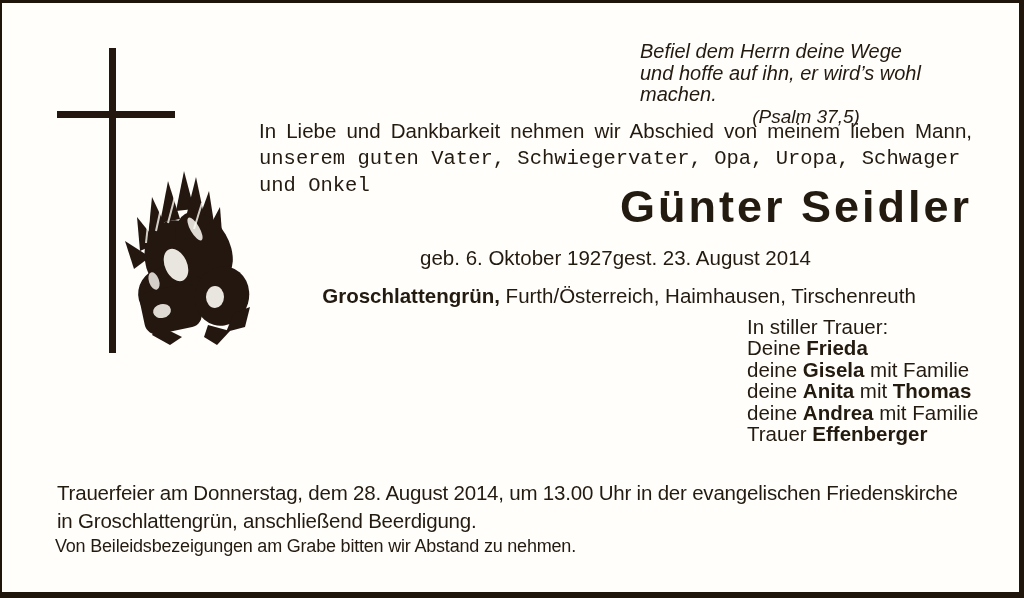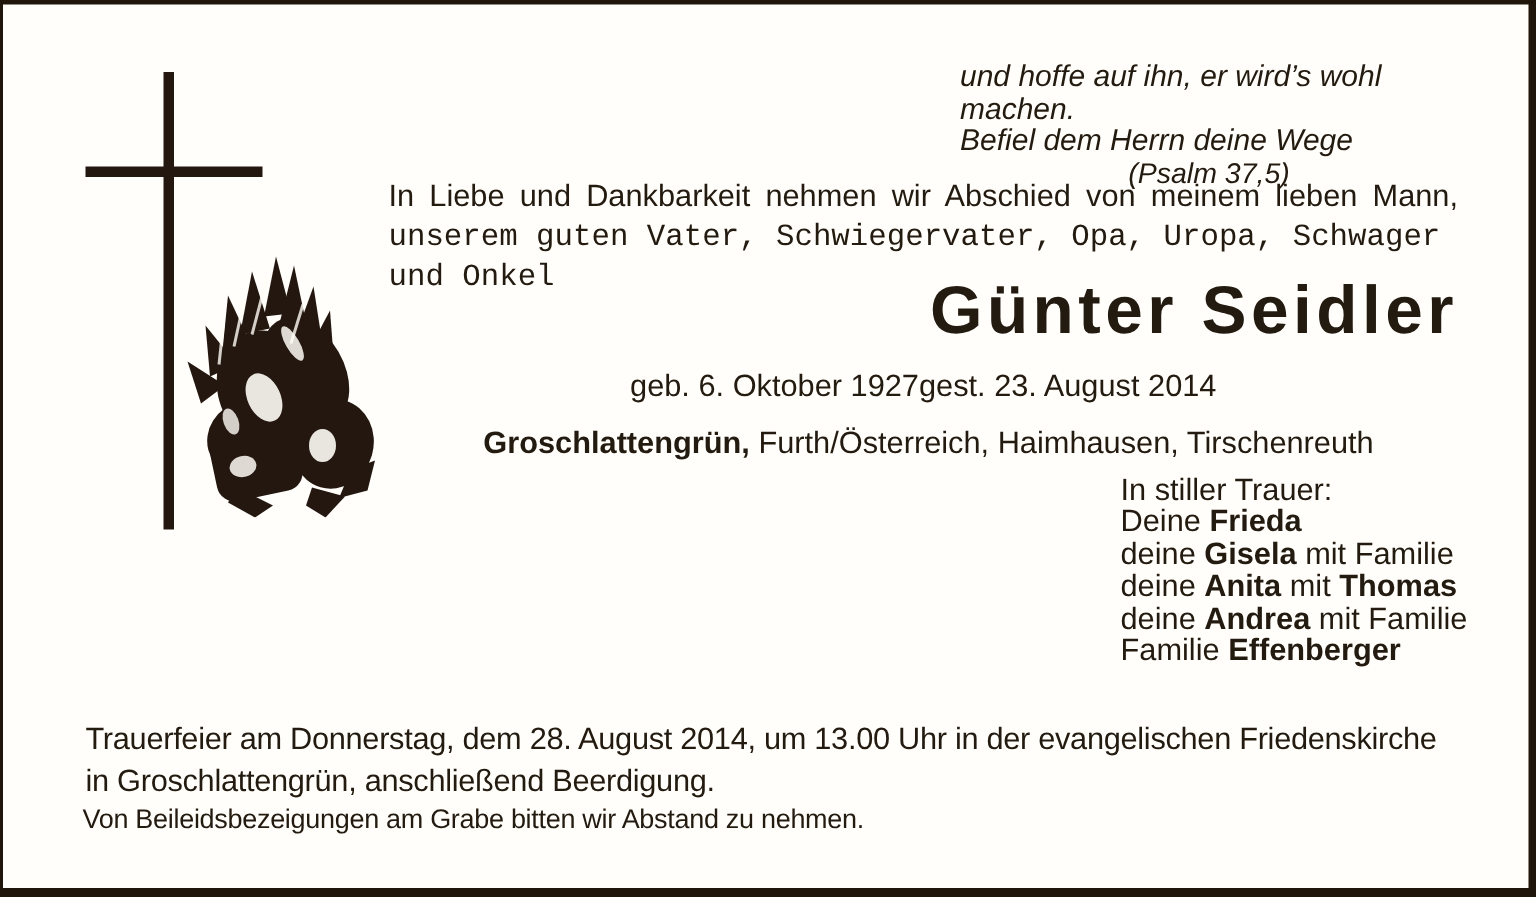--- a/index.html
+++ b/index.html
@@ -98,22 +98,22 @@
     </g>
     <g stroke="#fffdf6" stroke-width="2" opacity="0.8" fill="none">
       <line x1="60" y1="16" x2="50" y2="54"></line>
       <line x1="45" y1="30" x2="38" y2="62"></line>
       <line x1="31" y1="46" x2="28" y2="74"></line>
       <line x1="84" y1="34" x2="76" y2="60"></line>
     </g>
   </svg>
 
   <div class="abs psalm">
+    <div>Befiel dem Herrn deine Wege</div>
     <div>und hoffe auf ihn, er wird’s wohl machen.</div>
-    <div>Befiel dem Herrn deine Wege</div>
     <div class="ref">(Psalm 37,5)</div>
   </div>
 
   <div class="abs intro">
     <div class="l1">In Liebe und Dankbarkeit nehmen wir Abschied von meinem lieben Mann,</div>
     <div class="l2">unserem guten Vater, Schwiegervater, Opa, Uropa, Schwager und Onkel</div>
   </div>
 
   <div class="abs name-line">Günter Seidler</div>
 
@@ -126,21 +126,21 @@
     <span class="bold">Groschlattengrün,</span>
     <span>Furth/Österreich, Haimhausen, Tirschenreuth</span>
   </div>
 
   <div class="abs mourners">
     <div>In stiller Trauer:</div>
     <div><span>Deine </span><span class="bold">Frieda</span><span></span><span class="bold"></span><span></span></div>
     <div><span>deine </span><span class="bold">Gisela</span><span></span><span class="bold"></span><span> mit Familie</span></div>
     <div><span>deine </span><span class="bold">Anita</span><span> mit </span><span class="bold">Thomas</span><span></span></div>
     <div><span>deine </span><span class="bold">Andrea</span><span></span><span class="bold"></span><span> mit Familie</span></div>
-    <div><span>Familie </span><span class="bold">Effenberger</span><span></span><span class="bold"></span><span></span></div>
+    <div><span>Trauer </span><span class="bold">Effenberger</span><span></span><span class="bold"></span><span></span></div>
   </div>
 
   <div class="abs funeral">
     <div>Trauerfeier am Donnerstag, dem 28. August 2014, um 13.00 Uhr in der evangelischen Friedenskirche</div>
     <div>in Groschlattengrün, anschließend Beerdigung.</div>
   </div>
 
   <div class="abs condolence">Von Beileidsbezeigungen am Grabe bitten wir Abstand zu nehmen.</div>
 
 </div>

